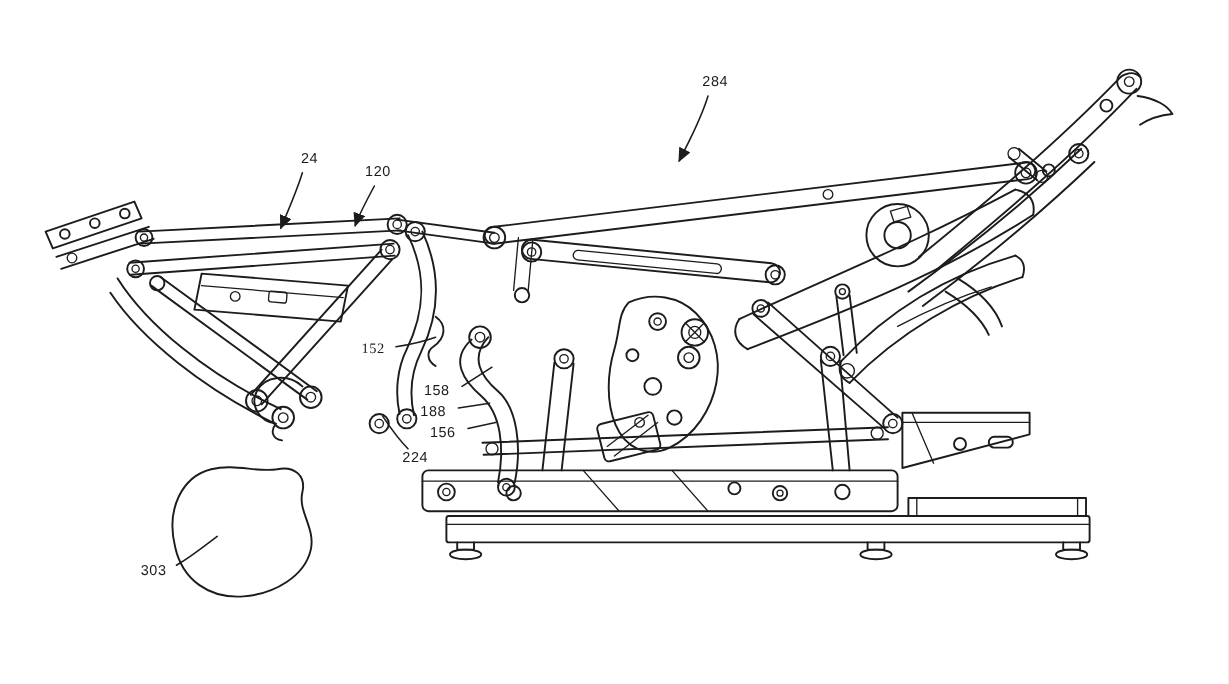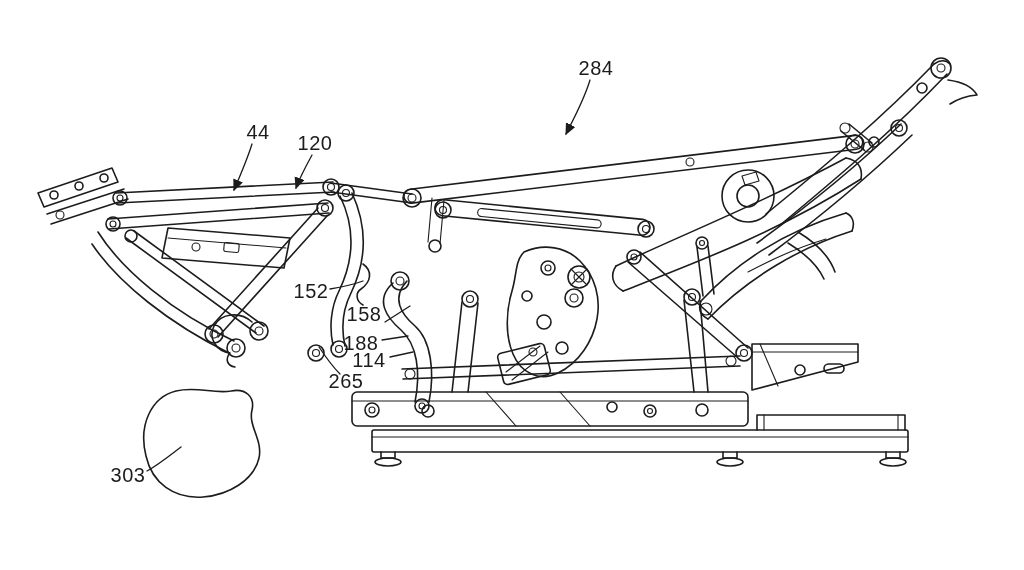--- a/index.html
+++ b/index.html
@@ -13,21 +13,21 @@
     font-family: "Liberation Sans", sans-serif;
   }
   .stage svg { position: absolute; left: 0; top: 0; }
   .ln { fill: none; stroke: var(--ink); stroke-width: 1.6px; stroke-linecap: round; stroke-linejoin: round; }
   .thin { stroke-width: 1.1px; }
   .leader { stroke-width: 1.3px; }
   .fillink { fill: var(--ink); stroke: none; }
   .ref-label {
     position: absolute;
     transform: translate(-50%, -50%);
-    font-size: 20px;
+    font-size: 12px;
     letter-spacing: 0.5px;
     color: var(--ink);
     white-space: nowrap;
     user-select: none;
   }
 </style>
 </head>
 <body>
 
 <div class="stage">
@@ -262,22 +262,22 @@
       <path d="M330 289 C342 287 352 285 363 281" class="ln leader"></path>
       <path d="M385 322 L410 306" class="ln leader"></path>
       <path d="M382 340 L408 336" class="ln leader"></path>
       <path d="M390 357 L413 352" class="ln leader"></path>
       <path d="M340 374 C332 366 325 356 319 347" class="ln leader"></path>
       <path d="M147 471 C158 465 169 456 181 447" class="ln leader"></path>
     </g>
   </svg>
 
   <span class="ref-label" style="left:596px; top:68px;">284</span>
-  <span class="ref-label" style="left:258px; top:132px;">44</span>
+  <span class="ref-label" style="left:258px; top:132px;">24</span>
   <span class="ref-label" style="left:315px; top:143px;">120</span>
-  <span class="ref-label" style="left:311px; top:291px;">152</span>
-  <span class="ref-label" style="left:364px; top:314px;">158</span>
+  <span class="ref-label" style="left:311px; top:291px;font-family:Liberation Serif, serif;">152</span>
+  <span class="ref-label" style="left:364px; top:325px;">158</span>
   <span class="ref-label" style="left:361px; top:343px;">188</span>
-  <span class="ref-label" style="left:369px; top:360px;">114</span>
-  <span class="ref-label" style="left:346px; top:381px;">265</span>
+  <span class="ref-label" style="left:369px; top:360px;">156</span>
+  <span class="ref-label" style="left:346px; top:381px;">224</span>
   <span class="ref-label" style="left:128px; top:475px;">303</span>
 
 </div>
 
 </body></html>

